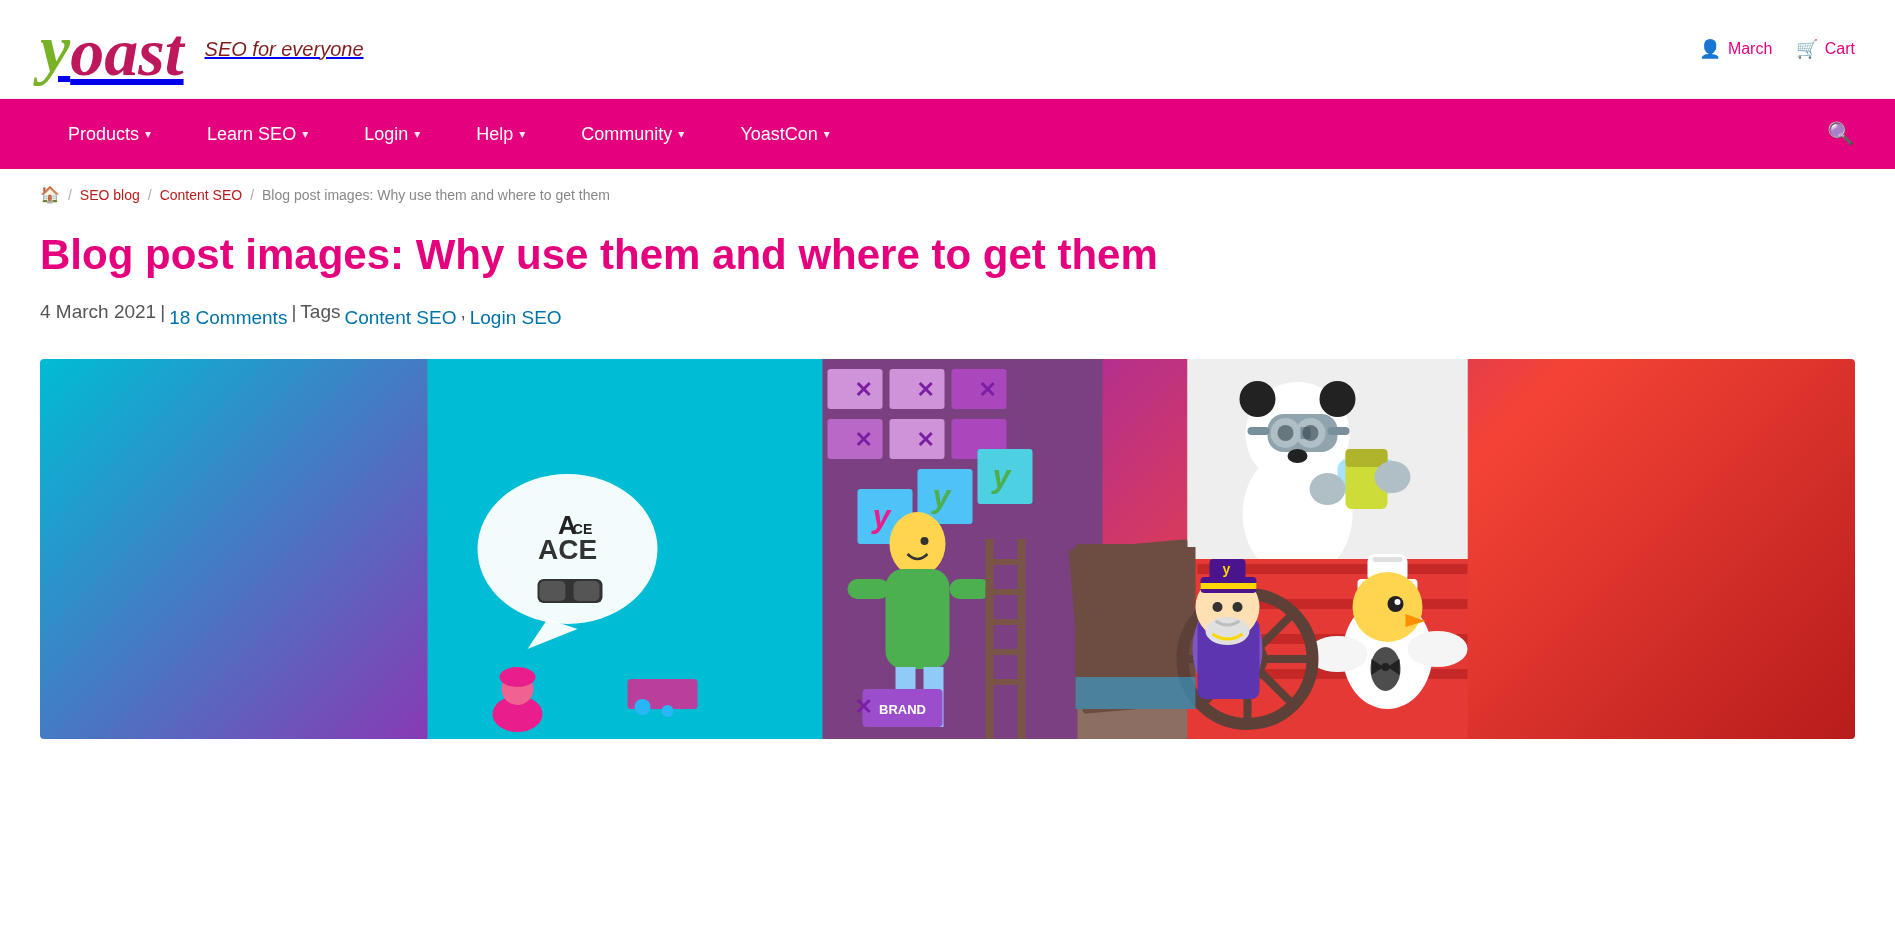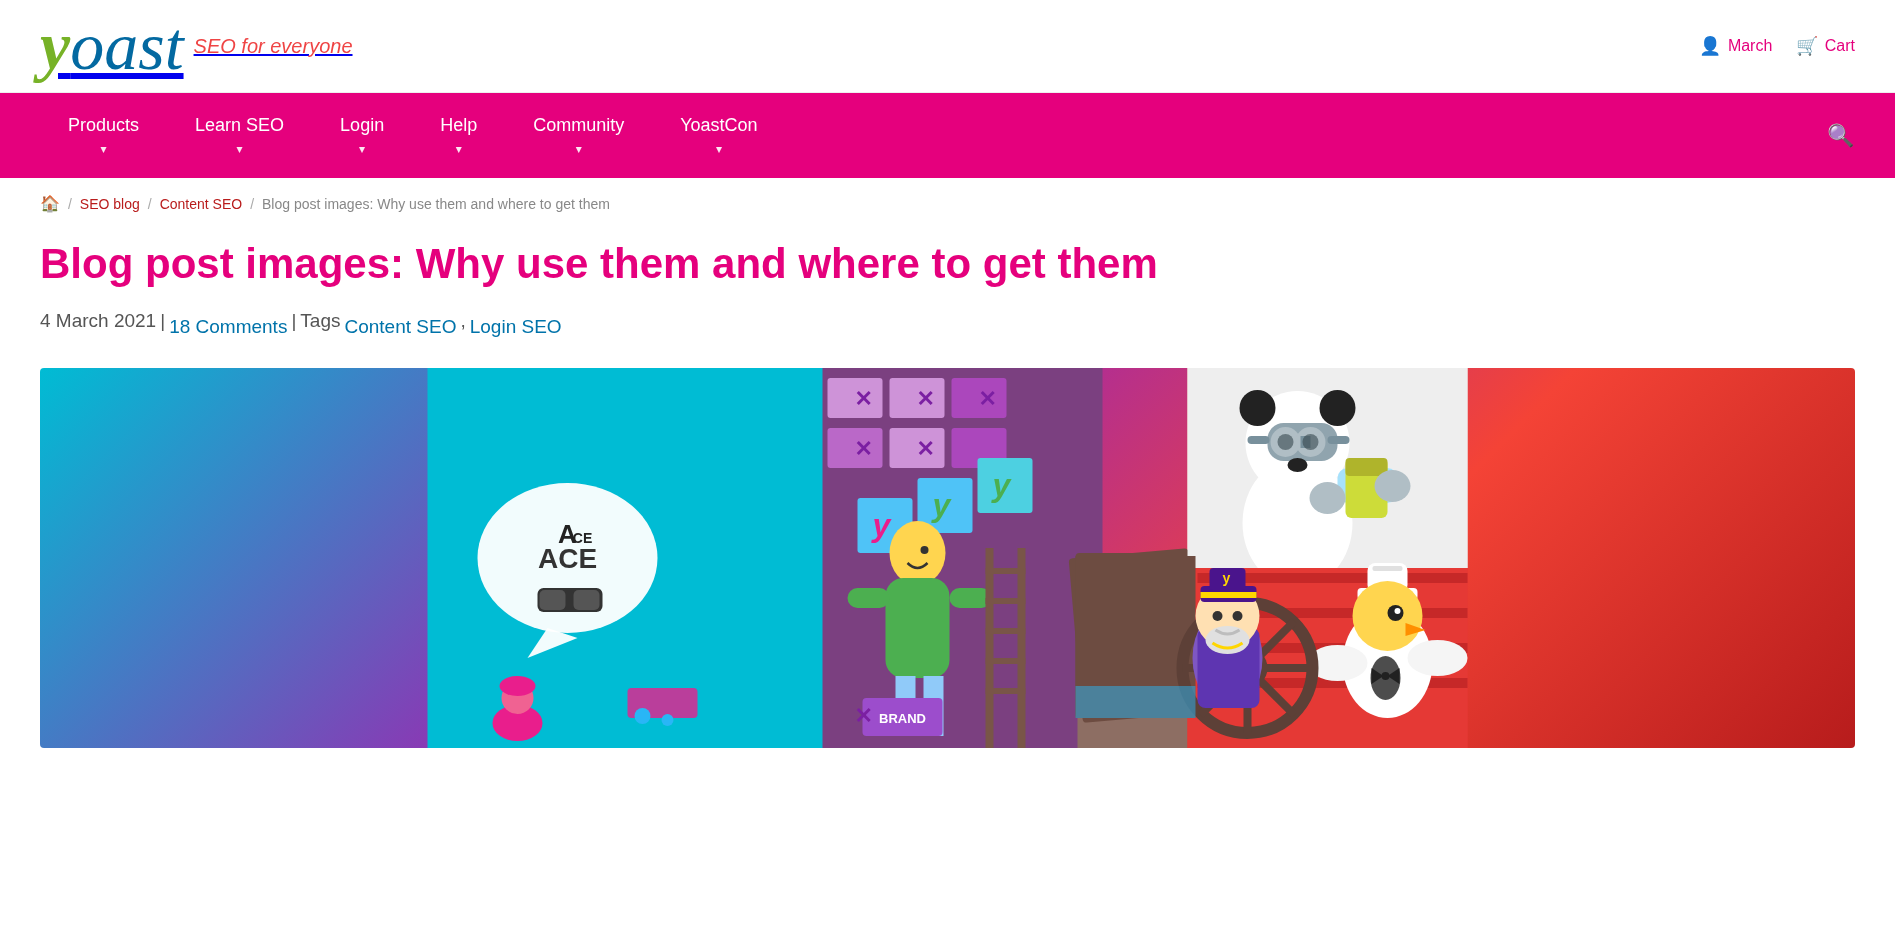--- a/index.html
+++ b/index.html
@@ -22,31 +22,32 @@
     .logo-y {
       font-size: 68px;
       font-weight: 900;
       color: #77b227;
       font-family: Georgia, serif;
       line-height: 1;
       font-style: italic;
     }
     .logo-oast {
       font-size: 68px;
-      font-weight: 400;
-      color: #0369a1;
+      font-weight: 700;
+      color: #be185d;
       font-family: Georgia, serif;
       line-height: 1;
       font-style: italic;
+      margin-top: 6px;
     }
     .logo-tagline {
       font-size: 20px;
-      color: #ef4444;
+      color: #7f1d1d;
       font-style: italic;
-      margin-left: 10px;
+      margin-left: 21px;
       font-weight: 400;
     }
     .header-actions {
       display: flex;
       align-items: center;
       gap: 24px;
     }
     .header-action {
       display: flex;
       align-items: center;
@@ -80,21 +81,20 @@
       display: flex;
       align-items: center;
       gap: 6px;
       color: #fff;
       font-size: 18px;
       font-weight: 500;
       padding: 22px 28px;
       cursor: pointer;
       text-decoration: none;
       white-space: nowrap;
-      flex-direction: column;
     }
     .nav-arrow {
       font-size: 12px;
       opacity: 0.9;
     }
     .nav-search {
       color: #fff;
       font-size: 22px;
       cursor: pointer;
       padding: 22px 0 22px 20px;

